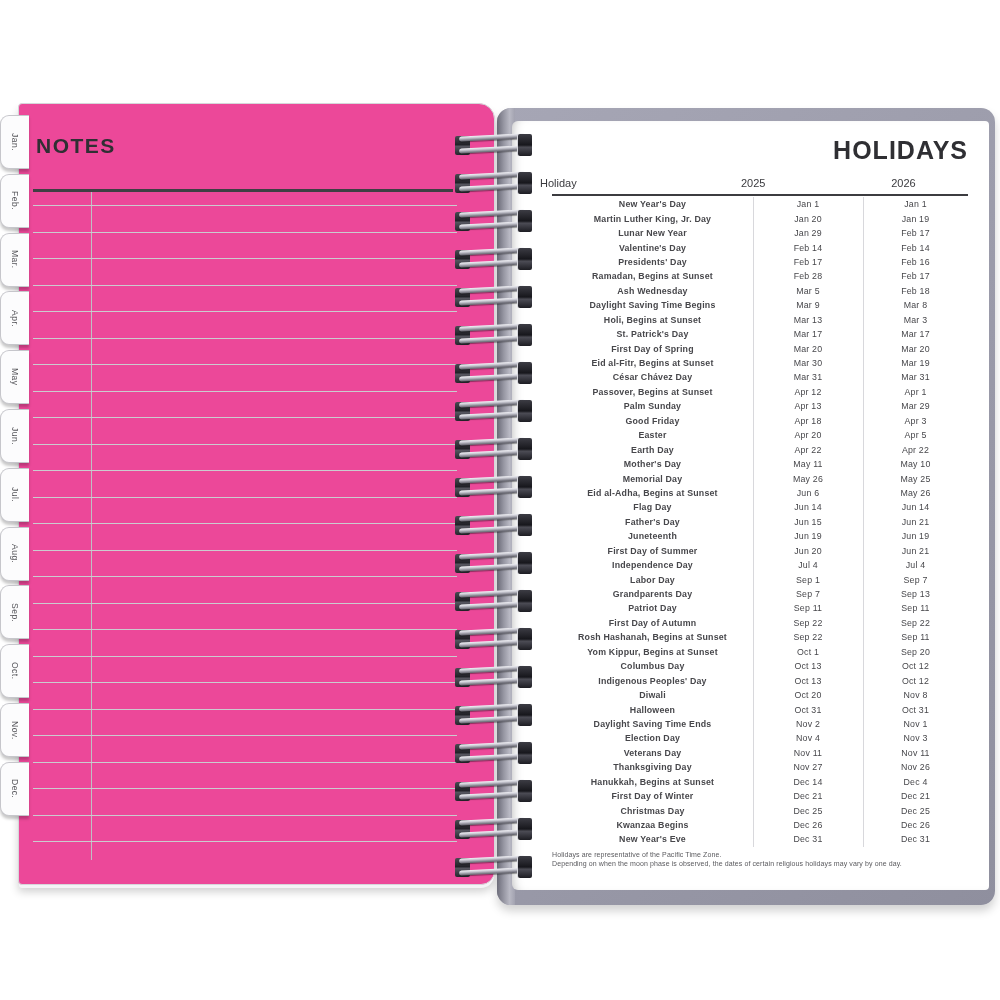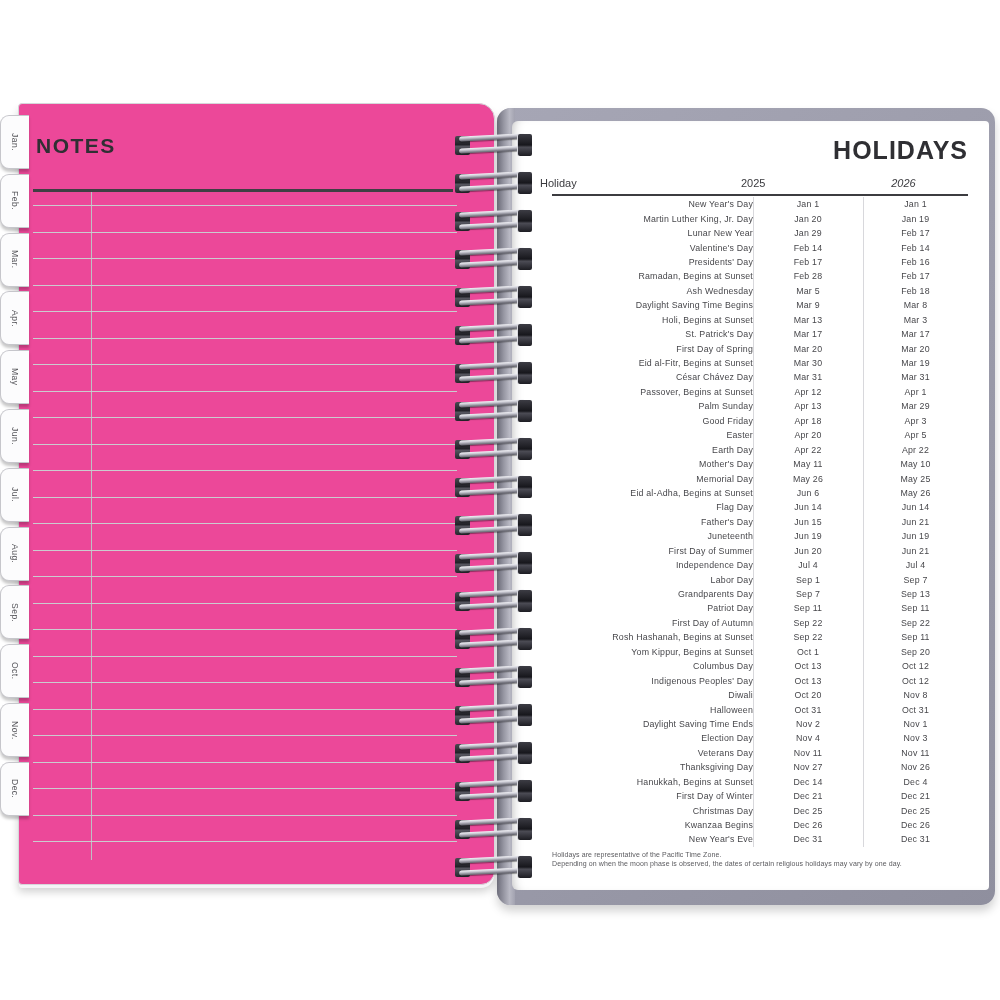--- a/index.html
+++ b/index.html
@@ -18,27 +18,27 @@
   
   .page-right { position:absolute; left:512px; top:121px; width:477px; height:769px;
            background:#ffffff; border-radius:6px 4px 4px 6px;
            box-shadow:inset 8px 0 12px -9px rgba(0,0,0,.35); }
   .holidays-title { position:absolute; top:15px; right:21px; font-size:25px;
            font-weight:600; letter-spacing:1px; color:#2f2f33; }
   .tbl-header { position:absolute; top:56px; left:28px; width:416px; height:16px;
            display:flex; font-size:11px; color:#3a3a3e; }
   .tbl-header .h-name { width:201px; text-align:left; }
   .tbl-header .h-y1 { width:110px; text-align:left; }
-  .tbl-header .h-y2 { width:105px; text-align:center;font-style:italic; }
+  .tbl-header .h-y2 { width:105px; text-align:center; }
   .header-rule { position:absolute; top:73px; left:40px; width:416px; height:2px;
            background:#3c3c40; }
   .rows { position:absolute; top:76px; left:40px; width:416px; }
   .hrow { display:flex; height:14.45px; align-items:center; font-size:8.8px;
            color:#47474b; letter-spacing:.2px; }
-  .hrow .c-name { width:201px; text-align:right; white-space:nowrap; }
+  .hrow .c-name { width:201px; text-align:center; white-space:nowrap;font-weight:bold; }
   .hrow .c-y1 { width:110px; text-align:center; }
   .hrow .c-y2 { width:105px; text-align:center; }
   .col-sep { position:absolute; top:76px; width:1px; height:650px; background:#d8d8dc; }
   .sep-1 { left:241px; } .sep-2 { left:351px; }
   .footnotes { position:absolute; top:729px; left:40px; width:420px; font-size:7px;
            line-height:9px; color:#5a5a5e; letter-spacing:.1px; }
 
   
   .page-left { position:absolute; left:18px; top:103px; width:477px; height:782px;
            background:#ec4899; border:1px solid #d6d6da; border-radius:4px 16px 14px 4px;

